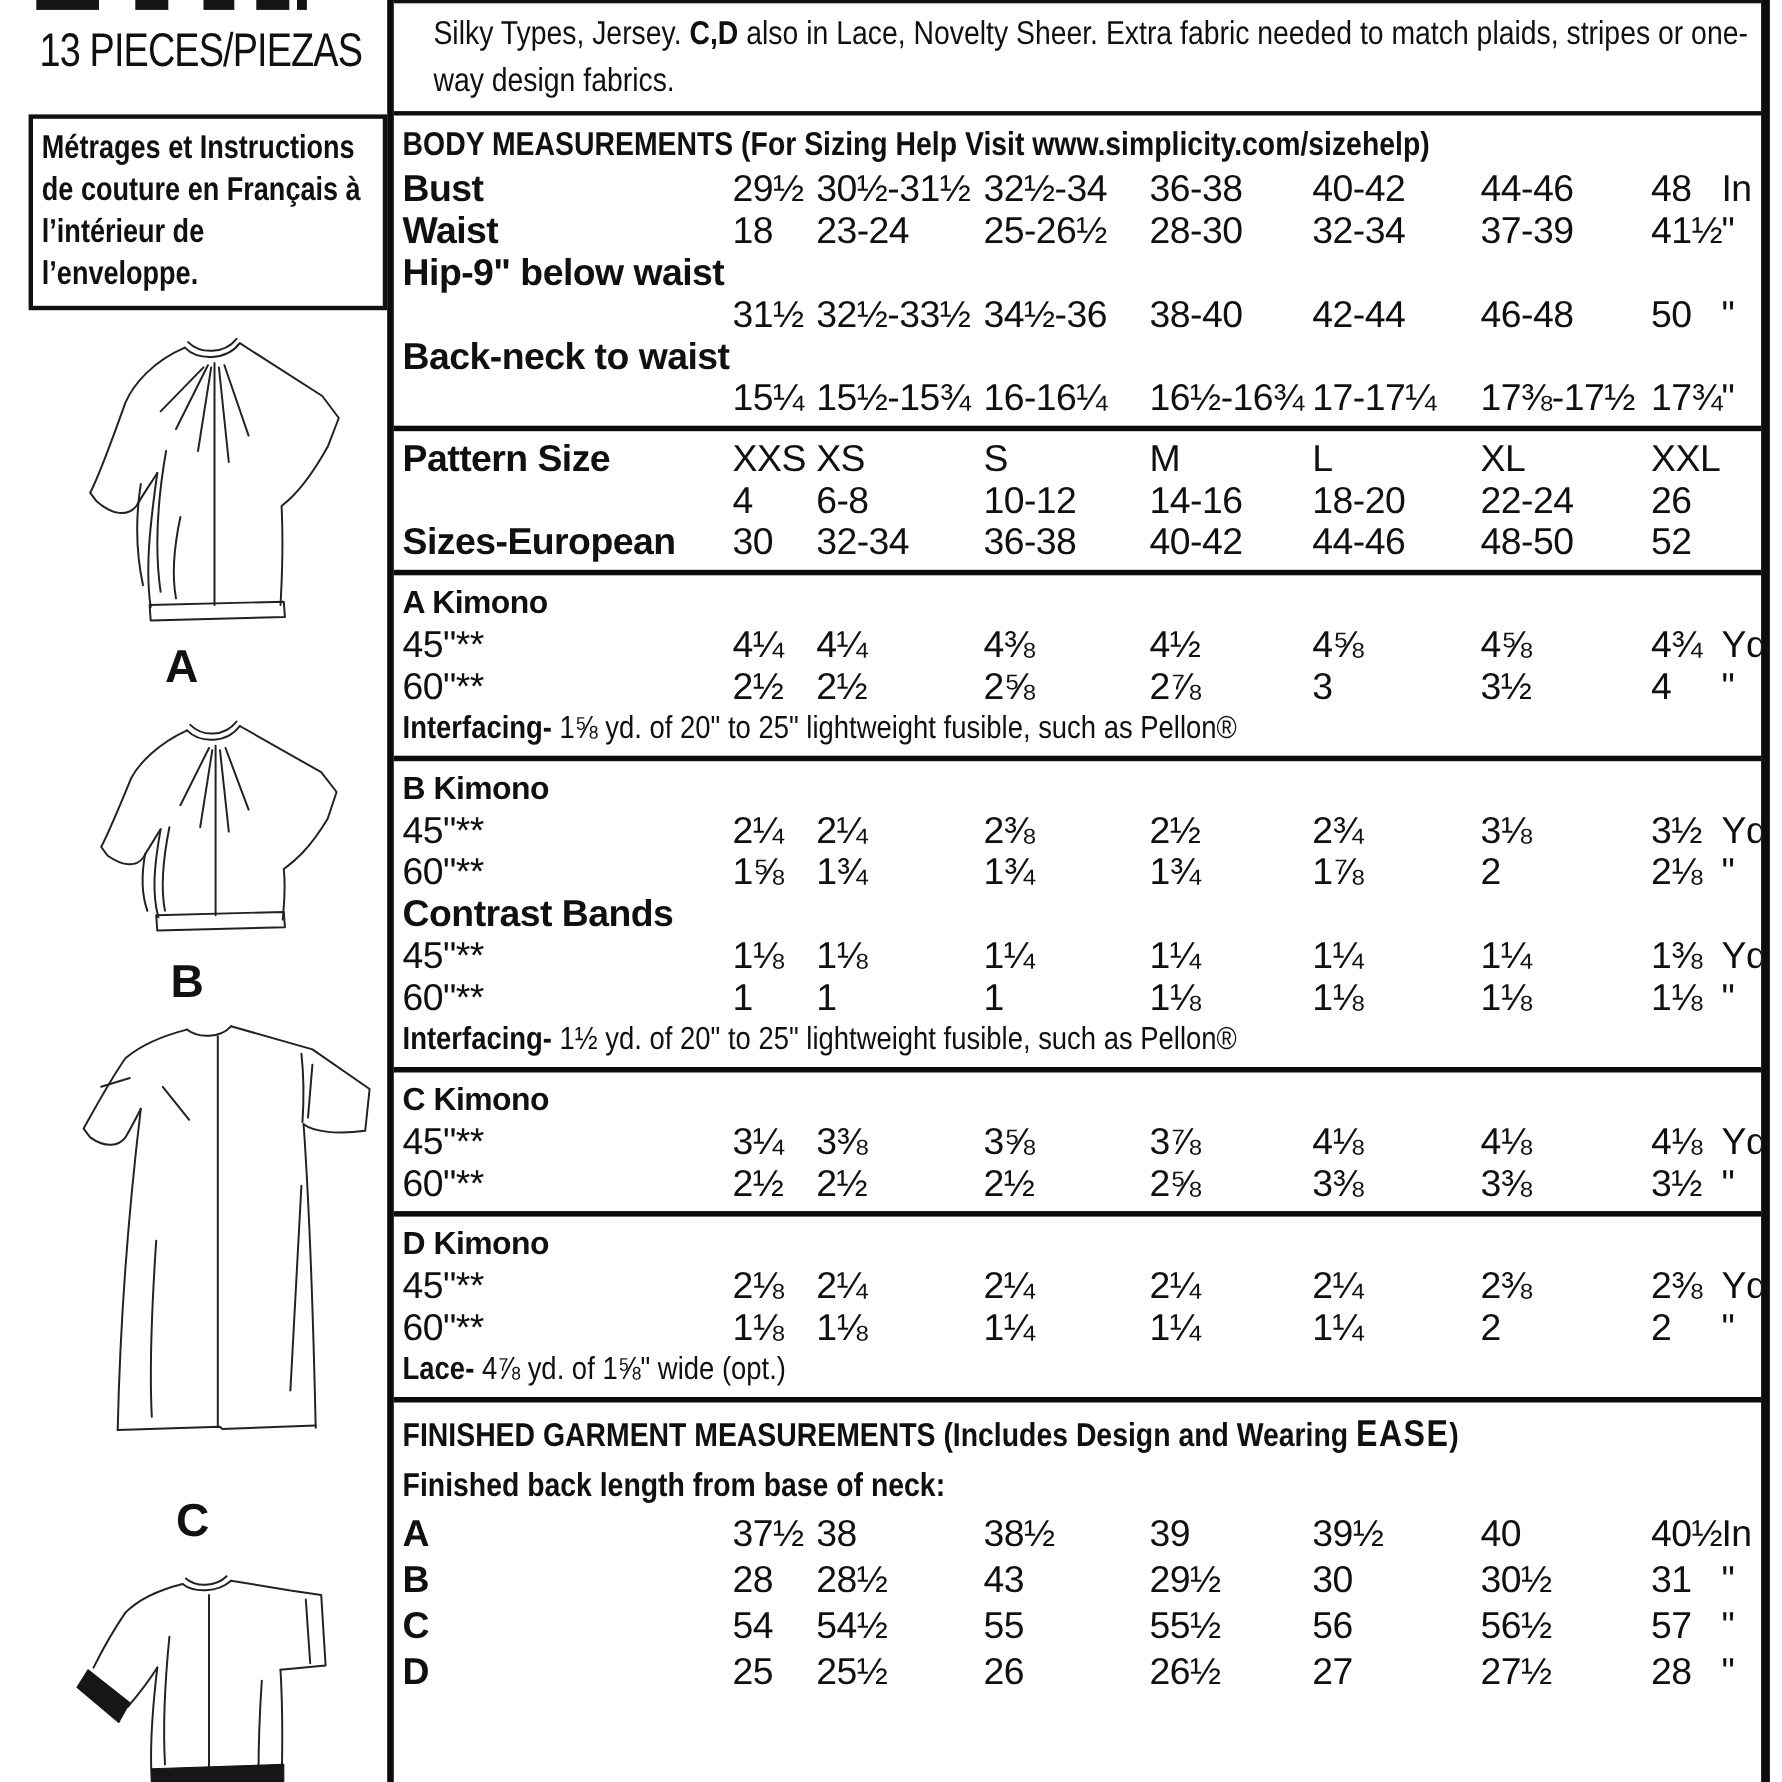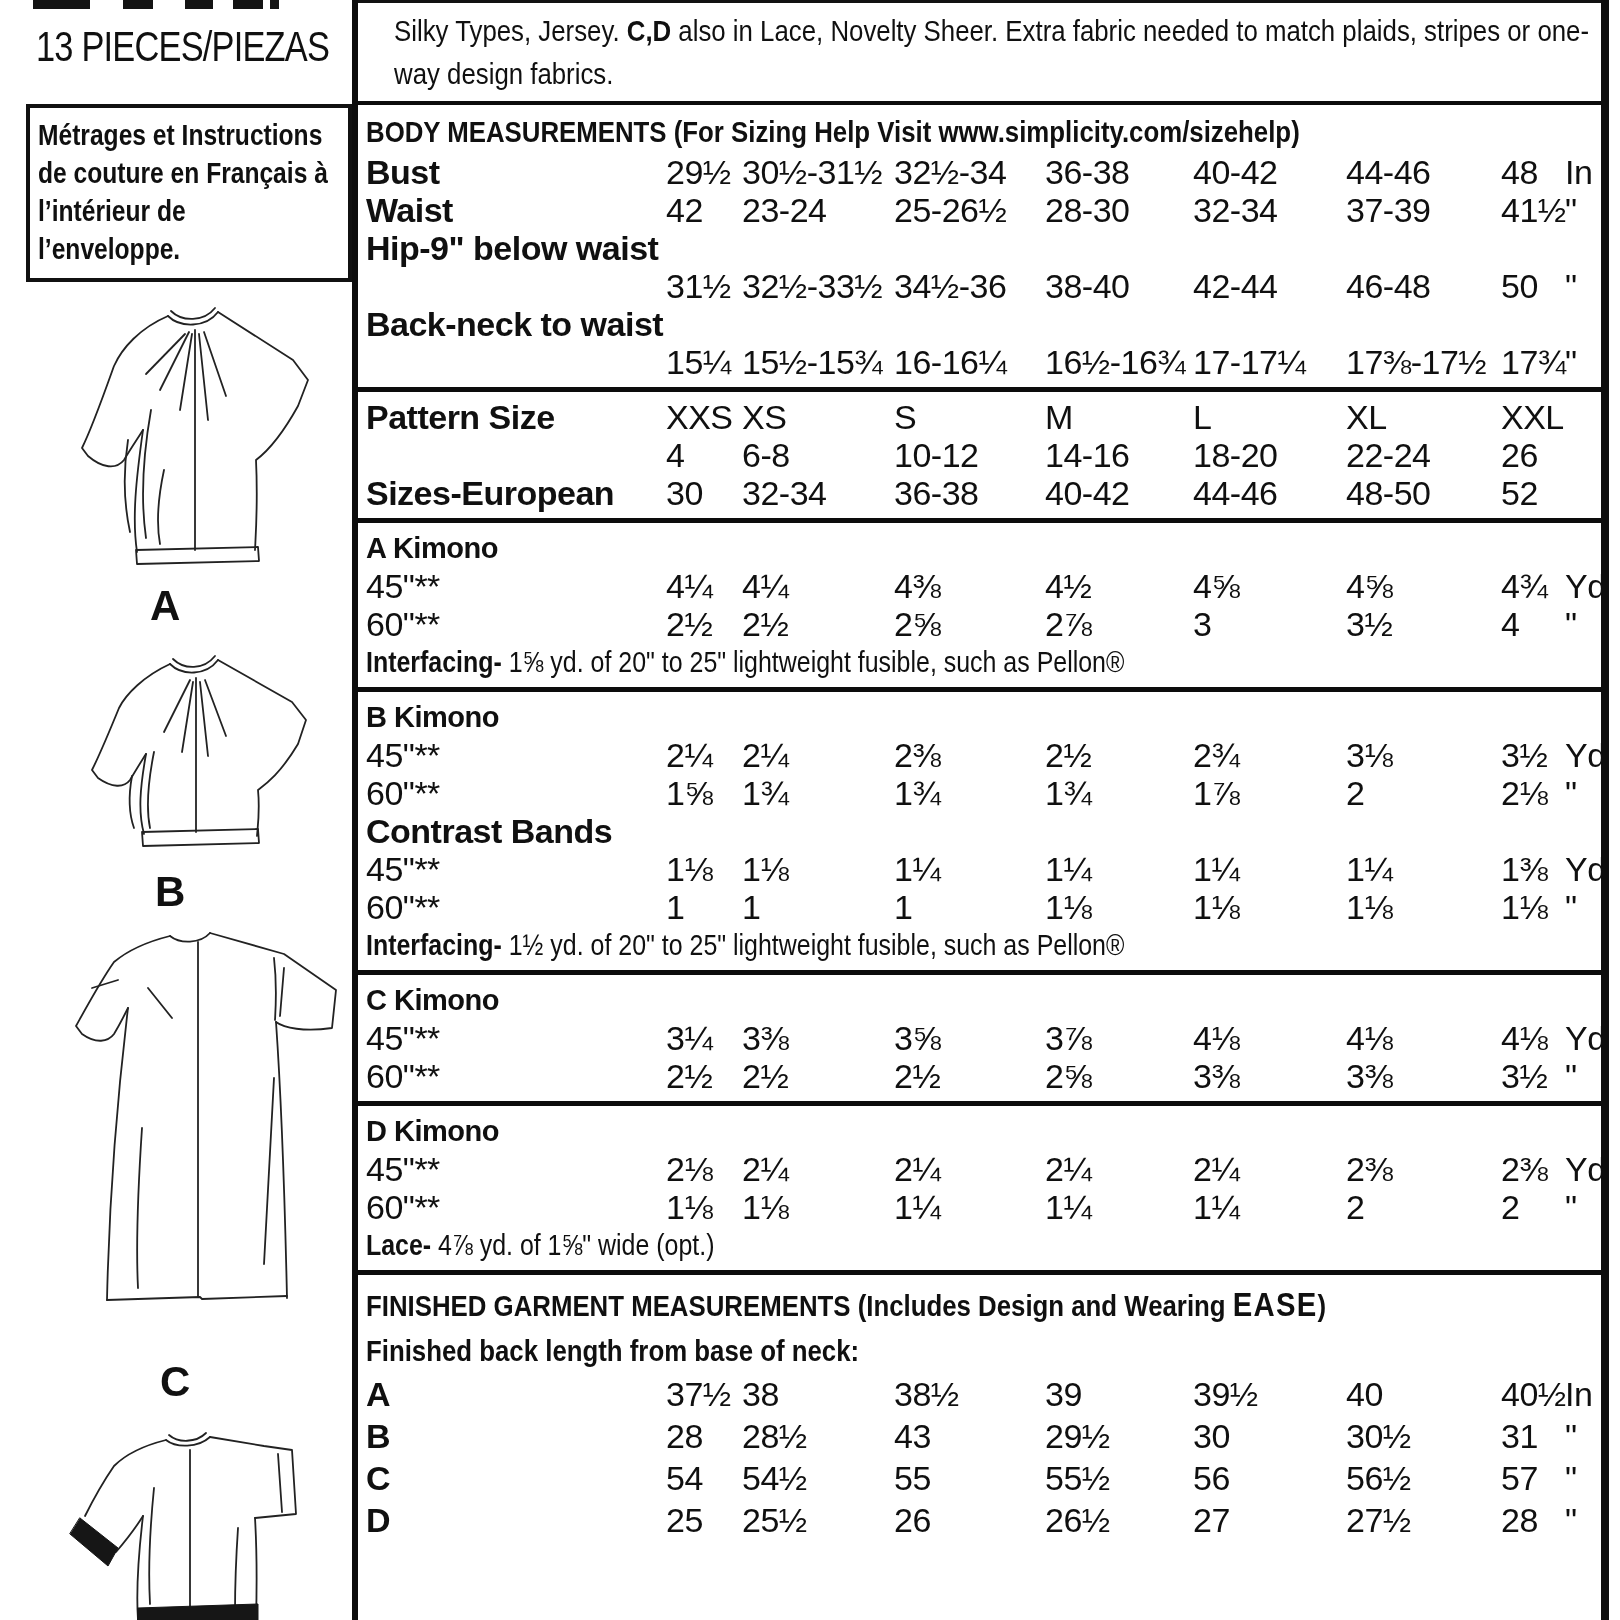--- a/index.html
+++ b/index.html
@@ -155,21 +155,21 @@
           <div class="cell val">30½-31½</div>
           <div class="cell val">32½-34</div>
           <div class="cell val">36-38</div>
           <div class="cell val">40-42</div>
           <div class="cell val">44-46</div>
           <div class="cell val">48</div>
           <div class="cell unit">In</div>
         </div>
         <div class="trow">
           <div class="cell lab">Waist</div>
-          <div class="cell val">42</div>
+          <div class="cell val">18</div>
           <div class="cell val">23-24</div>
           <div class="cell val">25-26½</div>
           <div class="cell val">28-30</div>
           <div class="cell val">32-34</div>
           <div class="cell val">37-39</div>
           <div class="cell val">41½</div>
           <div class="cell unit">"</div>
         </div>
         <div class="trow">
           <div class="cell lab fullrow">Hip-9" below waist</div>

